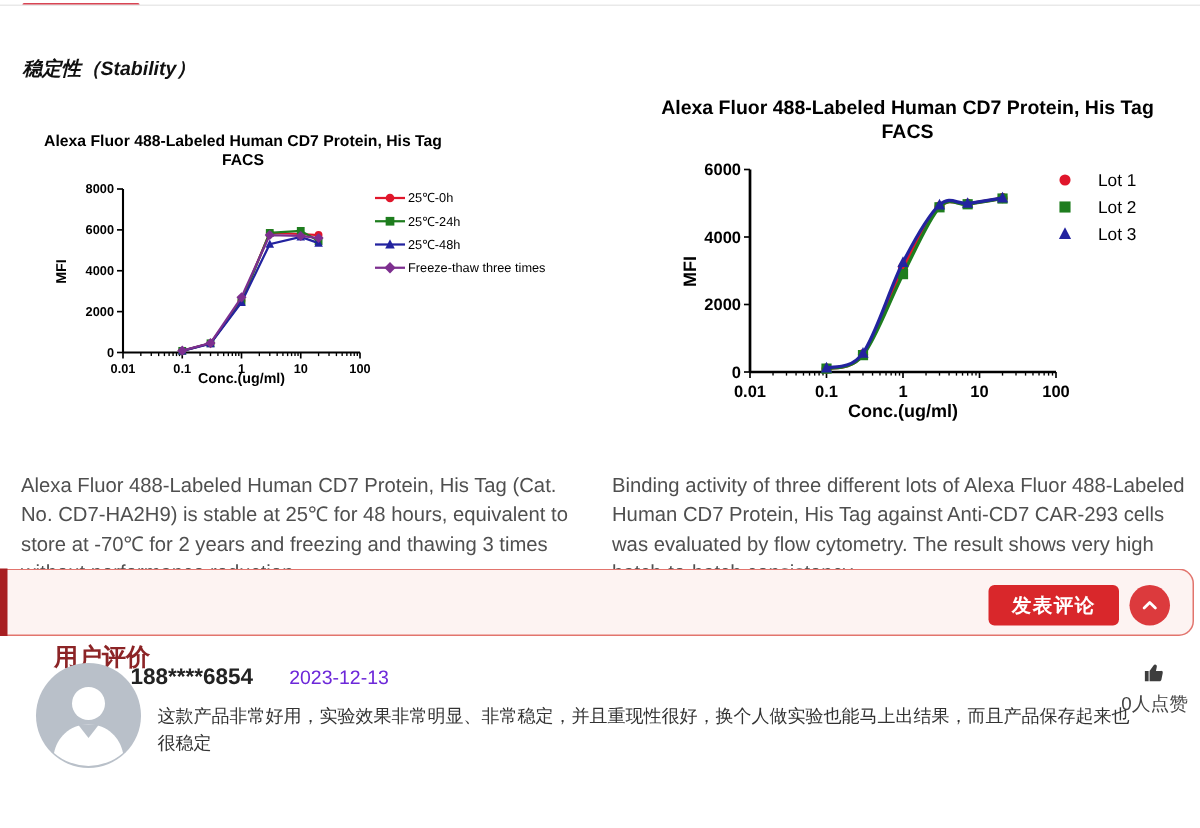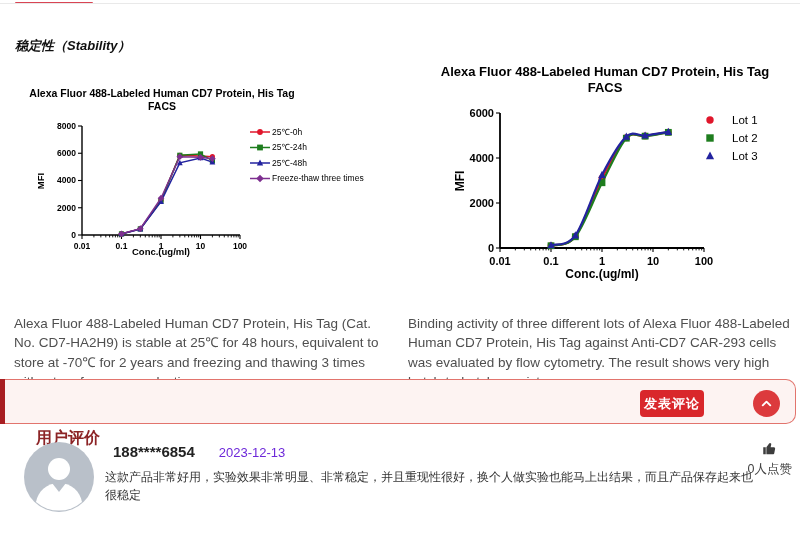--- a/index.html
+++ b/index.html
@@ -13,28 +13,28 @@
   #chart-right{left:430px;top:62px;width:370px;height:225px;}
   svg text{font-family:"Liberation Sans",sans-serif;fill:#000;}
   .ct{font-weight:bold;}
   .caption{position:absolute;top:300px;font-size:13.5px;line-height:1.45;color:#4f4f4f;}
   #caption-left{left:14px;width:378px;}
   #caption-right{left:408px;width:385px;}
   .review-bar{position:absolute;left:0;top:379px;width:796px;height:45px;background:#fdf3f2;
       border:1px solid #e2746d;border-left:none;border-radius:0 10px 10px 0;box-sizing:border-box;}
   .bar-stripe{position:absolute;left:0;top:379px;width:5px;height:45px;background:#a81e22;}
   .reviews-title{position:absolute;left:36px;top:391px;font-size:16px;font-weight:bold;color:#8c2426;margin-top:37px;}
-  .post-btn{position:absolute;left:640px;top:390px;width:64px;height:27px;background:#d9272b;color:#fff;
+  .post-btn{position:absolute;left:659px;top:390px;width:87px;height:27px;background:#d9272b;color:#fff;
       border-radius:4px;font-size:13px;font-weight:bold;letter-spacing:1px;display:flex;
       align-items:center;justify-content:center;cursor:pointer;}
   .collapse-btn{position:absolute;left:753px;top:390px;width:27px;height:27px;border-radius:50%;
       background:#dc3a3d;display:flex;align-items:center;justify-content:center;cursor:pointer;}
   .avatar{position:absolute;left:24px;top:442px;width:70px;height:70px;border-radius:50%;
       background:#b9c0c9;overflow:hidden;}
-  .review-head{position:absolute;left:113px;top:443px;display:flex;gap:24px;align-items:baseline;}
+  .review-head{position:absolute;left:87px;top:443px;display:flex;gap:24px;align-items:baseline;}
   .review-username{font-size:15px;font-weight:bold;color:#222;}
   .review-date{font-size:13px;color:#6d28d9;}
   .review-content{position:absolute;left:105px;top:468px;width:655px;font-size:12px;color:#333;line-height:1.5;}
   .likes{position:absolute;right:8px;top:441px;display:flex;gap:5px;align-items:center;
       font-size:12.5px;color:#444;cursor:pointer;flex-direction:column;}
 </style>
 </head>
 <body>
 
 <div class="tab-underline"></div>

